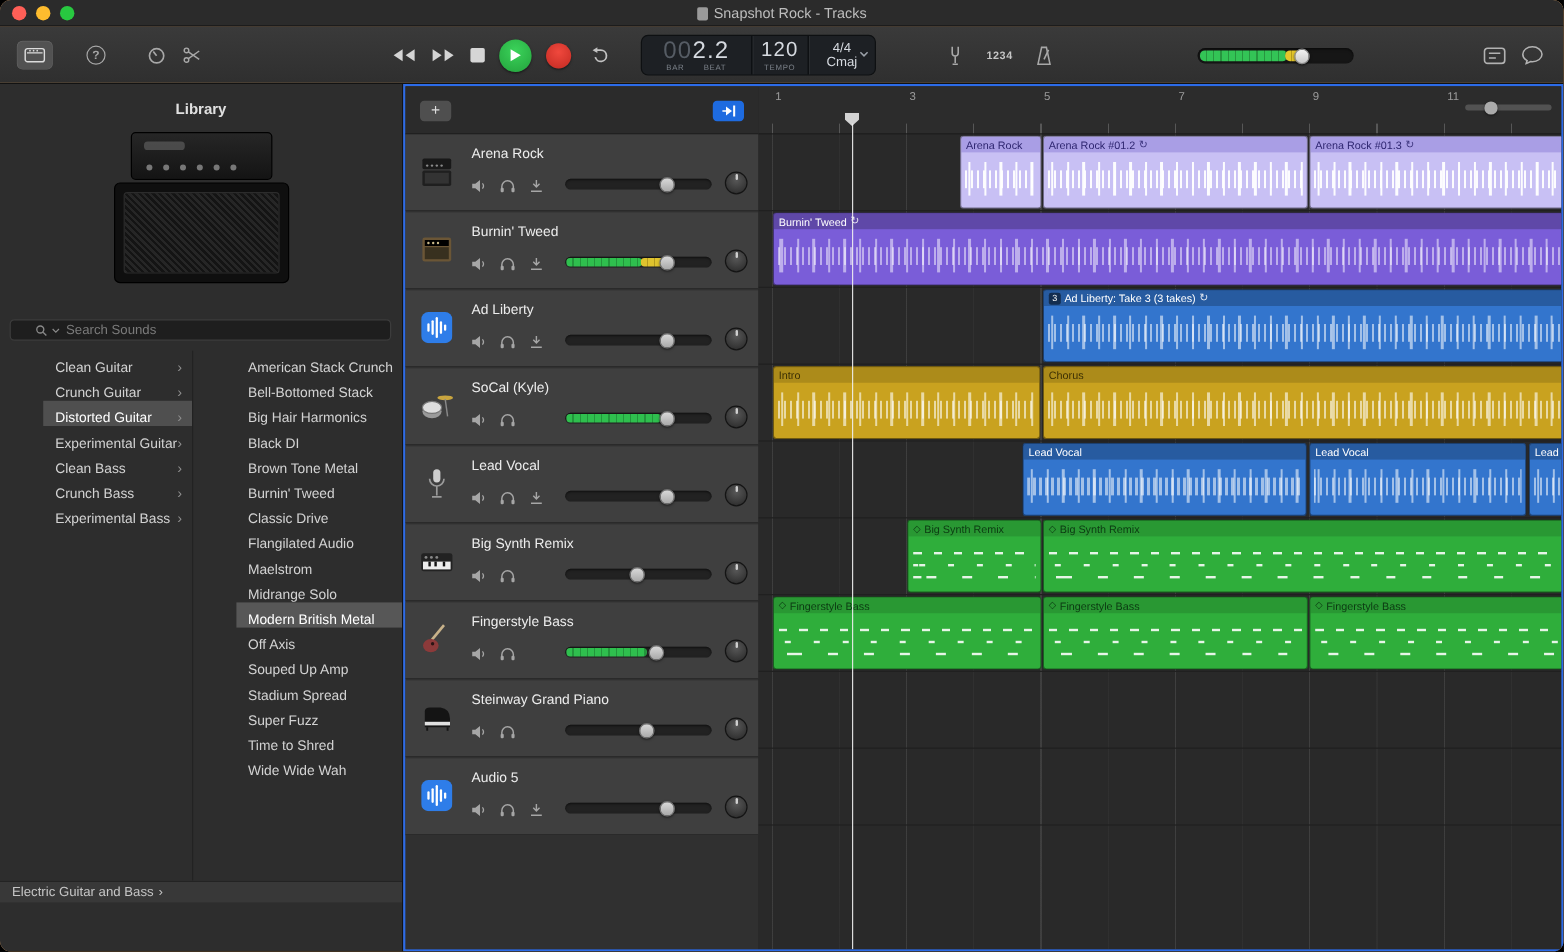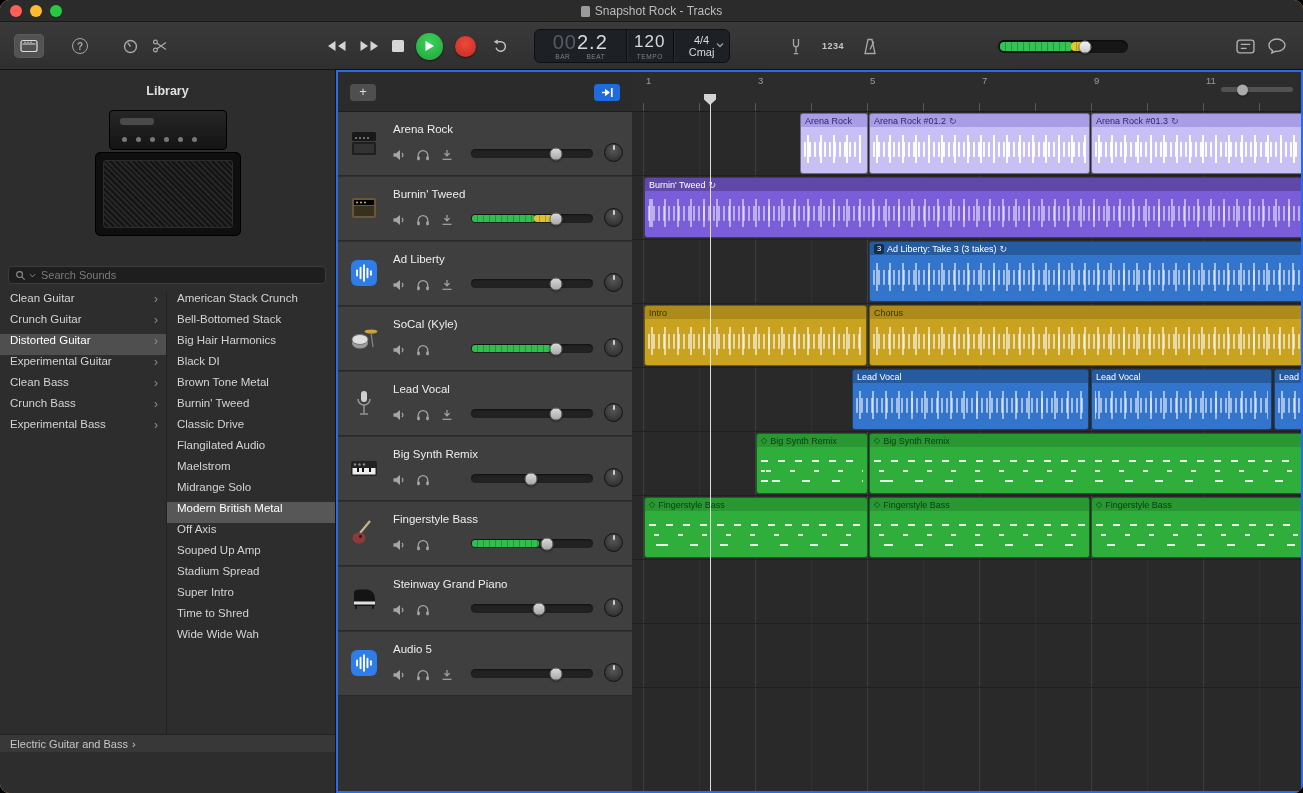--- a/index.html
+++ b/index.html
@@ -47,27 +47,27 @@
   .main{position:absolute;top:70px;left:0;right:0;bottom:0;}
   .library{position:absolute;left:0;top:0;width:336px;height:100%;background:#2d2d2d;border-right:1px solid #141414;}
   .lib-title{position:absolute;top:14px;left:0;right:0;text-align:center;font-size:12.5px;font-weight:bold;color:#e0e0e0;}
   .amp-art{position:absolute;top:40px;left:0;right:0;display:flex;flex-direction:column;align-items:center;}
   .amp-head{width:118px;height:40px;background:linear-gradient(#262626,#141414);border:1px solid #000;border-radius:4px;position:relative;}
   .amp-head::before{content:"";position:absolute;left:10px;top:7px;width:34px;height:7px;background:#6e6e6e;opacity:.55;border-radius:3px;}
   .amp-knobs{position:absolute;left:12px;bottom:7px;display:flex;gap:9px;}
   .amp-knobs span{width:5px;height:5px;border-radius:50%;background:#777;}
   .amp-cab{margin-top:2px;width:146px;height:84px;background:#0f0f0f;border:1px solid #000;border-radius:5px;position:relative;}
   .amp-grille{position:absolute;inset:7px;border:1px solid #2c2c2c;border-radius:3px;background:repeating-linear-gradient(45deg,#262626 0 2px,#141414 2px 4px);}
-  .search-box{position:absolute;top:196px;left:8px;right:9px;height:18px;background:#1e1e1e;border:1px solid #3c3c3c;border-radius:4px;display:flex;align-items:center;gap:3px;padding:0 6px;}
+  .search-box{position:absolute;top:196px;left:8px;right:9px;height:18px;background:#1e1e1e;border:1px solid #3c3c3c;border-radius:4px;display:flex;align-items:center;gap:3px;padding:0 20px;}
   .search-box input{flex:1;background:transparent;border:none;outline:none;color:#ddd;font-size:11px;font-family:inherit;}
   .search-box input::placeholder{color:#7b7b7b;}
   .lib-cols{position:absolute;top:222px;left:0;right:0;bottom:59px;display:flex;font-size:11.5px;color:#d3d3d3;overflow:hidden;}
   .lib-colL{width:167px;border-right:1px solid #222;}
   .lib-colR{flex:1;}
-  .lib-row{height:21px;display:flex;align-items:flex-start;padding:0 8px 0 10px;white-space:nowrap;}
+  .lib-row{height:21px;display:flex;align-items:flex-end;padding:0 8px 0 10px;white-space:nowrap;margin-left:36px;}
   .lib-row .chev{margin-left:auto;color:#8e8e8e;font-size:12px;}
   .lib-row.sel{background:#4f4f4f;color:#fff;}
   .lib-colR .lib-row.sel{background:#575757;}
   .lib-path{position:absolute;left:0;right:0;top:664px;height:18px;background:#383838;border-top:1px solid #232323;display:flex;align-items:center;gap:4px;padding:0 10px;font-size:11px;color:#c6c6c6;}
   .lib-actions{position:absolute;left:0;right:0;top:682px;bottom:0;background:#2f2f2f;border-top:1px solid #232323;}
   .gb-btn{position:absolute;top:10px;height:20px;border-radius:4.5px;background:#5b5b5b;color:#ececec;font-size:11px;display:flex;align-items:center;justify-content:center;box-shadow:0 .5px 1px rgba(0,0,0,.45),inset 0 .5px 0 rgba(255,255,255,.09);}
   .gb-btn.disabled{background:#474747;color:#9a9a9a;}
 
   
   .tracksarea{position:absolute;left:336px;right:0;top:0;bottom:0;background:#2c2c2c;border:2px solid #2c6be8;}
@@ -383,21 +383,21 @@
           <div class="lib-row">
               <span>Off Axis</span>
             </div>
           <div class="lib-row">
               <span>Souped Up Amp</span>
             </div>
           <div class="lib-row">
               <span>Stadium Spread</span>
             </div>
           <div class="lib-row">
-              <span>Super Intro</span>
+              <span>Super Fuzz</span>
             </div>
           <div class="lib-row">
               <span>Time to Shred</span>
             </div>
           <div class="lib-row">
               <span>Wide Wide Wah</span>
             </div>
         </div>
       </div>
 

